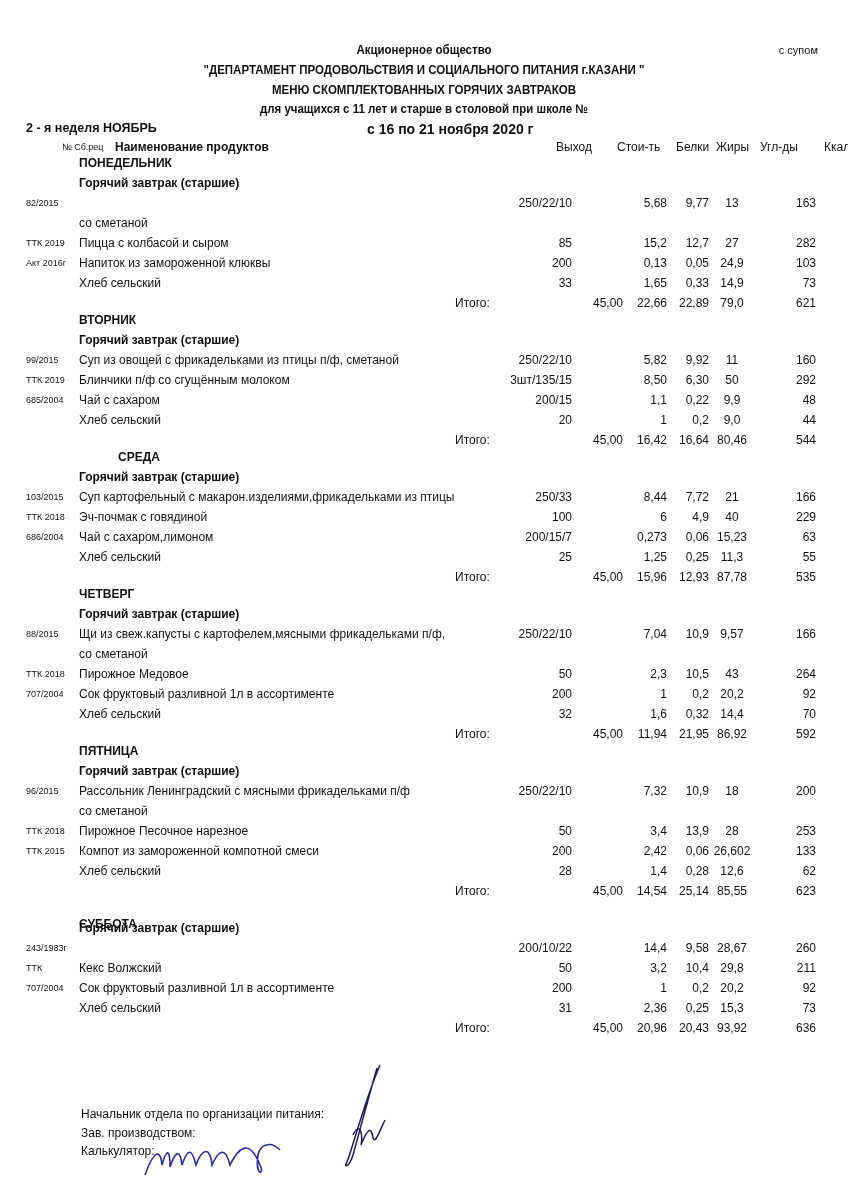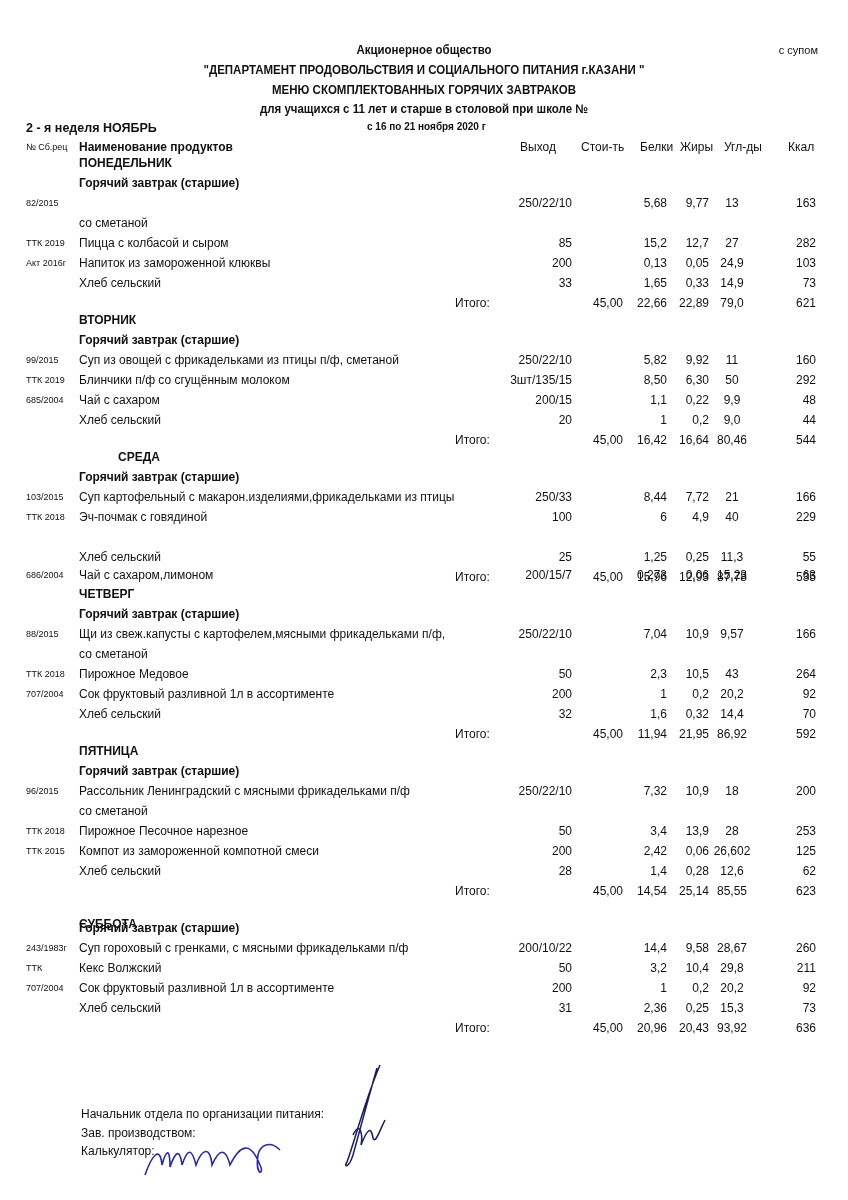--- a/index.html
+++ b/index.html
@@ -1,22 +1,22 @@
 <!DOCTYPE html>
 <html><head>
 <meta charset="utf-8">
 <style>
   html,body{margin:0;padding:0;background:#fff;}
   body{width:848px;height:1200px;position:relative;overflow:hidden;font-family:"Liberation Sans",sans-serif;color:#111;}
   .hdr{position:absolute;left:0;width:848px;text-align:center;font-weight:bold;font-size:12.5px;transform:scaleX(0.92);}
   .corner{position:absolute;right:30px;top:44px;font-size:11px;}
   .week{position:absolute;top:121px;left:26px;font-weight:bold;font-size:12.5px;}
-  .dates{position:absolute;top:121px;left:367px;font-weight:bold;font-size:10px;}
+  .dates{position:absolute;top:121px;left:367px;font-weight:bold;font-size:14px;}
   .colhdr{position:absolute;top:140px;left:0;width:848px;height:18px;font-size:12px;}
-  .colhdr span{position:absolute;}
+  .colhdr span{position:absolute;margin-left:36px;}
   .row{position:absolute;left:0;width:848px;height:20px;font-size:12px;}
   .row span{position:absolute;white-space:nowrap;}
   .code{left:26px;font-size:9px;top:2px;}
   .name{left:79px;}
   .out{right:276px;text-align:right;}
   .cost{right:225px;text-align:right;}
   .b{right:181px;text-align:right;}
   .f{right:139px;text-align:right;}
   .u{right:86px;text-align:right;width:60px;text-align:center;}
   .k{right:32px;text-align:right;}
@@ -169,21 +169,21 @@
     </div>
     <div class="row" style="top: 510px;">
       <span class="code">ТТК 2018</span>
       <span class="name">Эч-почмак с говядиной</span>
       <span class="out">100</span>
       <span class="b">6</span>
       <span class="f">4,9</span>
       <span class="u">40</span>
       <span class="k">229</span>
     </div>
-    <div class="row" style="top: 530px; margin-top: 38px;">
+    <div class="row" style="top: 530px;">
       <span class="code">686/2004</span>
       <span class="name">Чай  с сахаром,лимоном</span>
       <span class="out">200/15/7</span>
       <span class="b">0,273</span>
       <span class="f">0,06</span>
       <span class="u">15,23</span>
       <span class="k">63</span>
     </div>
     <div class="row" style="top: 550px;">
       <span class="code"></span>
@@ -282,21 +282,21 @@
       <span class="u">28</span>
       <span class="k">253</span>
     </div>
     <div class="row" style="top: 844px;">
       <span class="code">ТТК 2015</span>
       <span class="name">Компот из замороженной компотной смеси</span>
       <span class="out">200</span>
       <span class="b">2,42</span>
       <span class="f">0,06</span>
       <span class="u">26,602</span>
-      <span class="k">125</span>
+      <span class="k">133</span>
     </div>
     <div class="row" style="top: 864px;">
       <span class="code"></span>
       <span class="name">Хлеб сельский</span>
       <span class="out">28</span>
       <span class="b">1,4</span>
       <span class="f">0,28</span>
       <span class="u">12,6</span>
       <span class="k">62</span>
     </div>
@@ -309,21 +309,20 @@
       <span class="k">623</span>
     </div>
     <div class="row" style="top: 917px;">
       <span class="name day">СУББОТА</span>
     </div>
     <div class="row" style="top: 921px;">
       <span class="name day">Горячий завтрак (старшие)</span>
     </div>
     <div class="row" style="top: 941px;">
       <span class="code">243/1983г</span>
-      <span class="name">Суп гороховый с гренками, с мясными фрикадельками п/ф</span>
       <span class="out">200/10/22</span>
       <span class="b">14,4</span>
       <span class="f">9,58</span>
       <span class="u">28,67</span>
       <span class="k">260</span>
     </div>
     <div class="row" style="top: 961px;">
       <span class="code">ТТК</span>
       <span class="name">Кекс Волжский</span>
       <span class="out">50</span>

